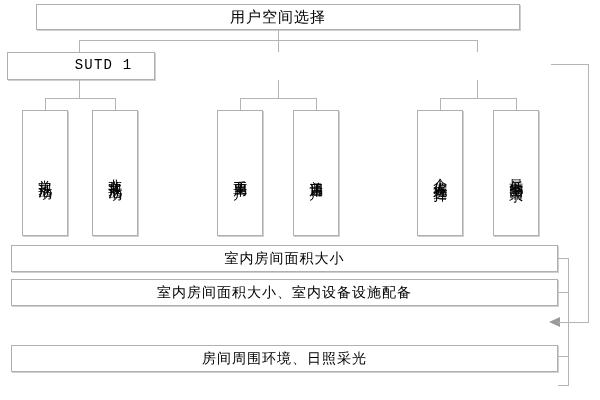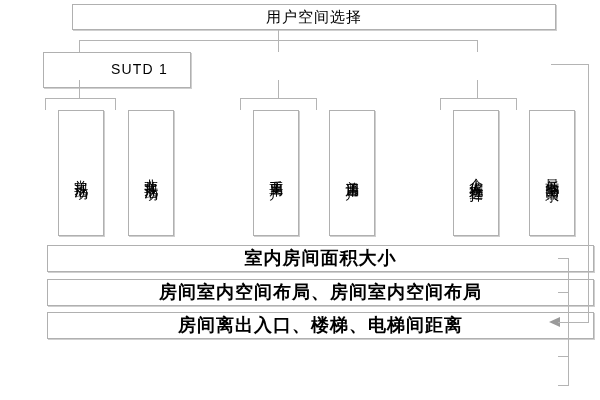--- a/index.html
+++ b/index.html
@@ -24,41 +24,40 @@
     position: absolute;
     box-sizing: border-box;
     border: 1px solid #b0b0b0;
     background: #ffffff;
     display: flex;
     align-items: center;
     justify-content: center;
     text-align: right;
     line-height: 1.12;
     color: #000;
-    margin-left: 36px;
   }
   .box.shadow {
     box-shadow: 1px 1px 0 0 #cfcfcf;
   }
   
   #root-box {
     left: 36px;
     top: 4px;
     width: 484px;
     height: 26px;
     font-size: 15px;
     letter-spacing: 1px;
   }
   
   .sutd {
     top: 52px;
-    height: 36px;
+    height: 28px;
     font-size: 14px;
     letter-spacing: 1.2px;
-    font-family: Liberation Sans, sans-serif;
+    font-family: Liberation Mono, monospace;
     padding-left: 45px;
   }
   #sutd1 { left: 7px;   width: 148px; }
   #sutd2 { left: 205px; width: 147px; }
   #sutd3 { left: 404px; width: 147px; }
 
   
   .vbox {
     top: 110px;
     width: 46px;
@@ -79,23 +78,22 @@
   #v3 { left: 217px; }
   #v4 { left: 293px; }
   #v5 { left: 417px; }
   #v6 { left: 493px; }
 
   
   .attr-row {
     left: 11px;
     width: 547px;
     height: 27px;
-    font-size: 18px;
+    font-size: 14px;
     letter-spacing: 1px;
-    font-weight: bold;
   }
   #a1 { top: 245px; }
   #a2 { top: 279px; }
   #a3 { top: 312px; }
   #a4 { top: 345px; }
   #a5 { top: 371px; }
 
   
   .ln {
     position: absolute;
@@ -166,24 +164,24 @@
     <span class="vtext">个人偏好选择</span>
   </div>
   <div class="box shadow vbox" id="v6">
     <span class="vtext">最低空间需求</span>
   </div>
 
   <div class="box shadow attr-row" id="a1">
     <span>室内房间面积大小</span>
   </div>
   <div class="box shadow attr-row" id="a2">
-    <span>房间室内空间布局、房间室内空间布局</span>
+    <span>室内房间面积大小、室内设备设施配备</span>
   </div>
-  <div class="box shadow attr-row" id="a3">
-    <span>房间离出入口、楼梯、电梯间距离</span>
+  <div class="box shadow attr-row" id="a4">
+    <span>房间周围环境、日照采光</span>
   </div>
 
   <div class="ln h" style="left:551px; top:64px; width:38px;"></div>
   <div class="ln v" style="left:588px; top:64px; height:258px;"></div>
   <div class="ln h" style="left:560px; top:322px; width:29px;"></div>
   <div id="feedback-arrow"></div>
 
   <div class="ln v" style="left:568px; top:258px; height:127px;"></div>
   <div class="ln h" style="left:558px; top:258px; width:11px;"></div>
   <div class="ln h" style="left:558px; top:292px; width:11px;"></div>

